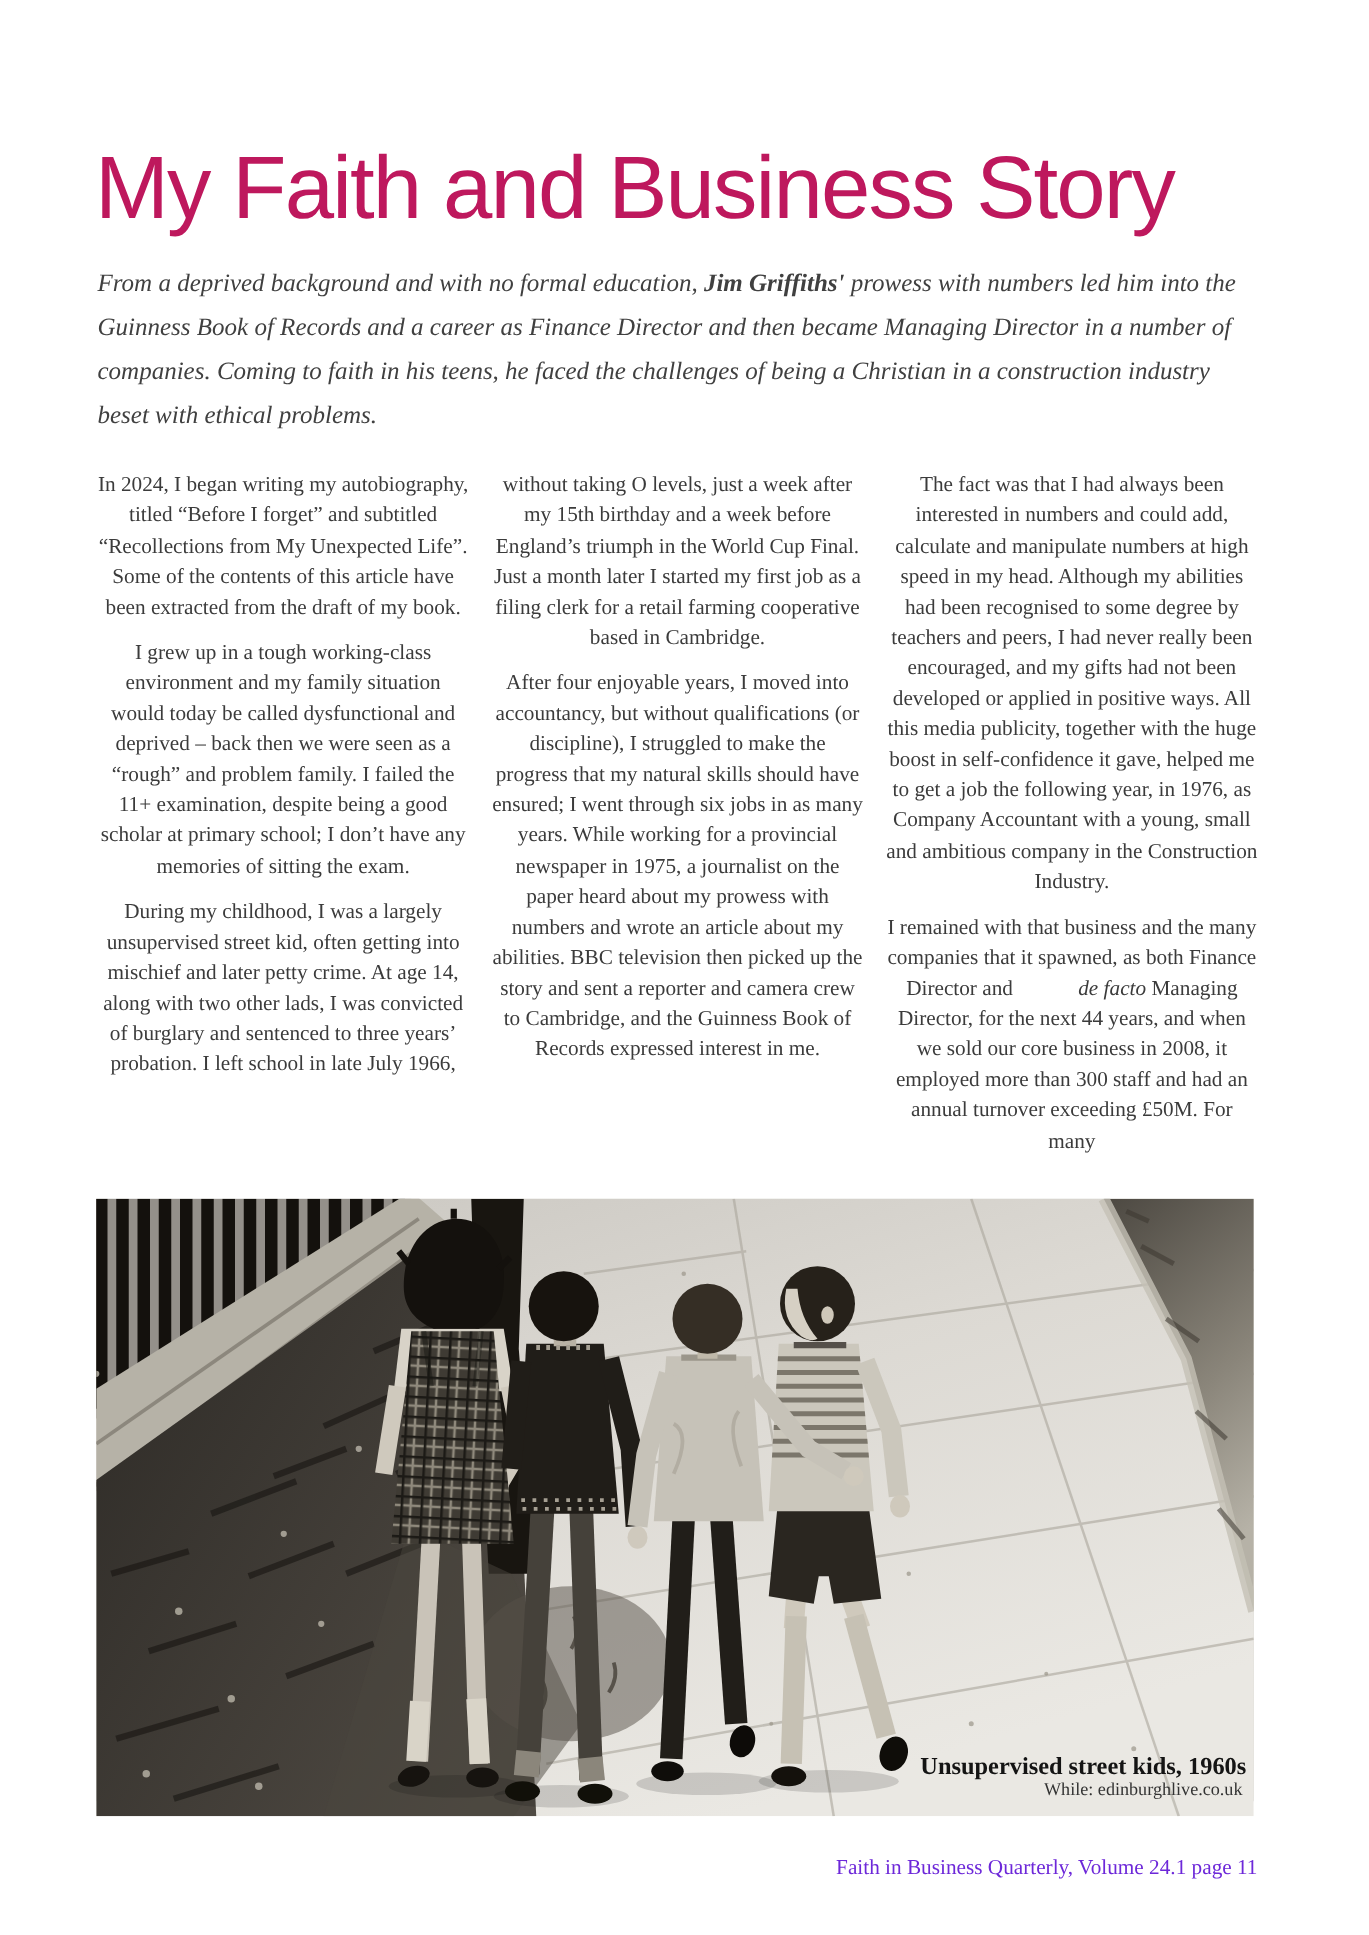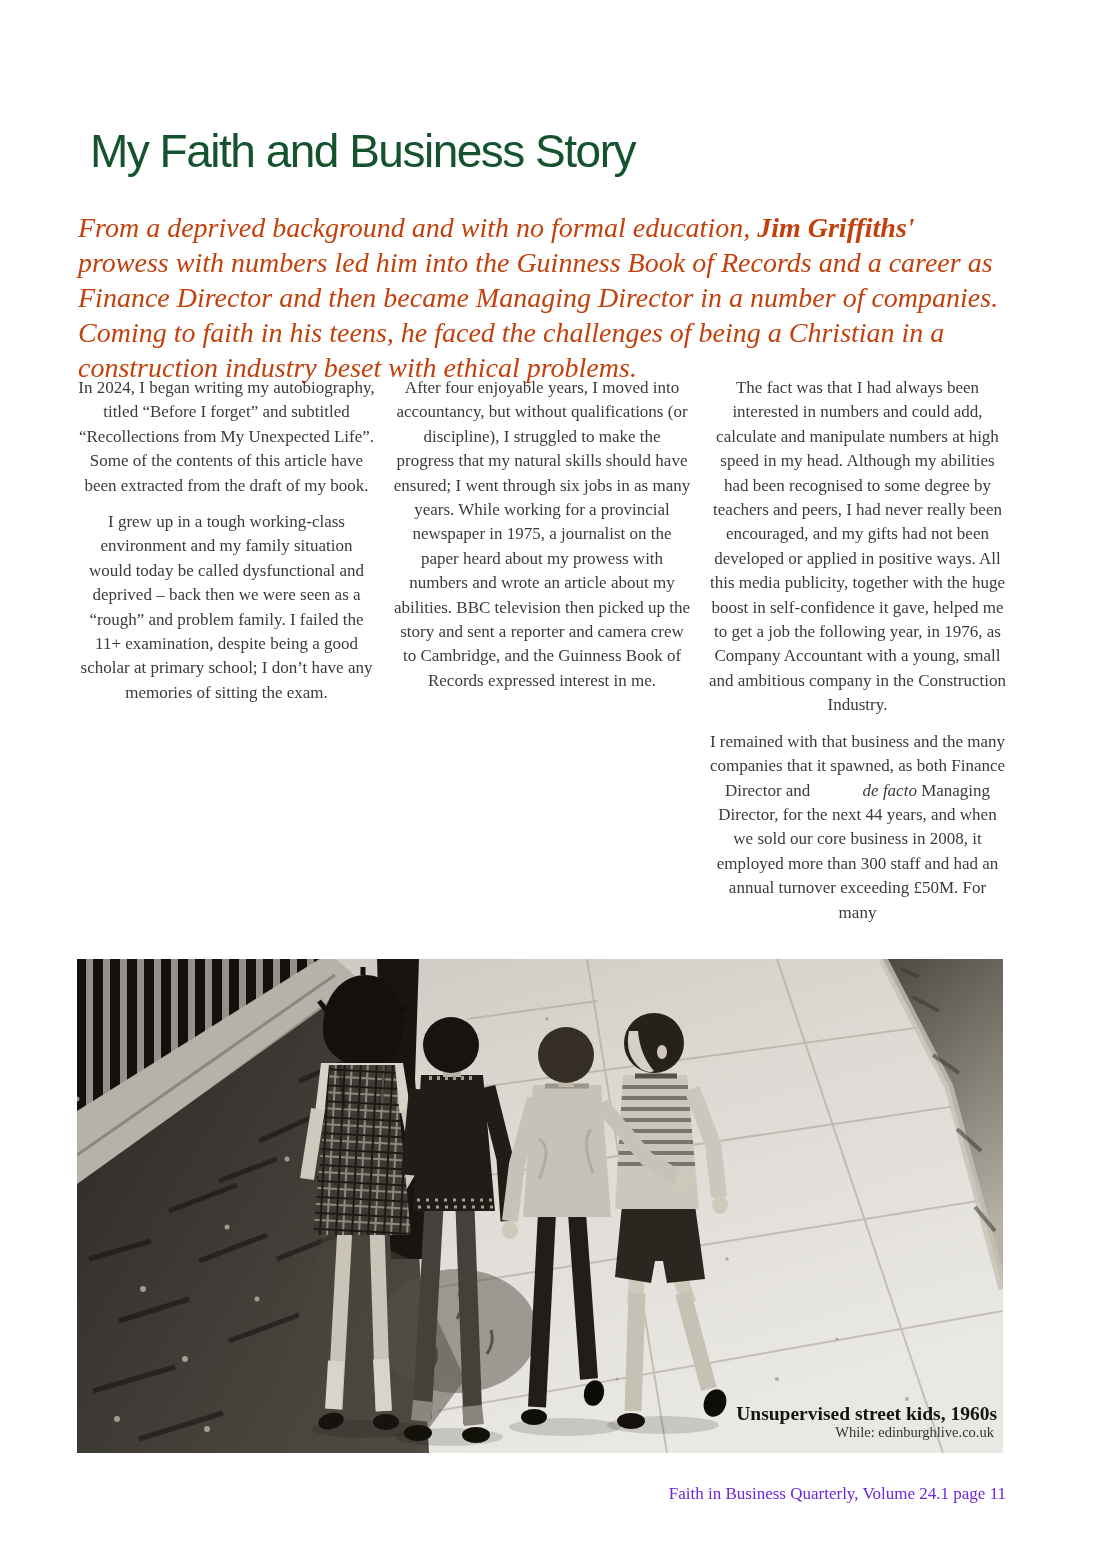--- a/index.html
+++ b/index.html
@@ -7,34 +7,34 @@
   .page {
     position:relative;
     width:1095px; height:1548px;
     margin:0 auto;
     background:#ffffff;
     overflow:hidden;
     font-family:"Liberation Serif", serif;
   }
   .page-title {
     position:absolute; left:76px; top:112px;
-    margin:14px; width:940px;
+    margin:0; width:940px;
     font-family:"Liberation Sans", sans-serif;
     font-weight:400;
-    font-size:46px; line-height:1.1;
+    font-size:71px; line-height:1.1;
     letter-spacing:-1.5px;
-    color:#14532d;
+    color:#be185d;
     white-space:nowrap;
   }
   .intro {
     position:absolute; left:78px; top:210px;
     margin:0; width:932px;
     font-style:italic;
-    font-size:28px; line-height:35px;
-    color:#c2410c;
+    font-size:20px; line-height:35px;
+    color:#404040;
   }
   .intro .intro-bold { font-weight:700; }
   .columns {
     position:absolute; left:78px; top:376px;
     width:928px;
     display:flex; justify-content:space-between;
   }
   .col { width:297px; }
   .col p {
     margin:0 0 12px 0;
@@ -72,22 +72,24 @@
 <div class="page">
 
   <h1 class="page-title">My Faith and Business Story</h1>
 
   <p class="intro"><span>From a deprived background and with no formal education, </span><span class="intro-bold">Jim Griffiths'</span><span> prowess with numbers led him into the Guinness Book of Records and a career as Finance Director and then became Managing Director in a number of companies. Coming to faith in his teens, he faced the challenges of being a Christian in a construction industry beset with ethical problems.</span></p>
 
   <div class="columns">
     <div class="col">
       <p>In 2024, I began writing my autobiography, titled “Before I forget” and subtitled “Recollections from My Unexpected Life”. Some of the contents of this article have been extracted from the draft of my book.</p>
       <p>I grew up in a tough working-class environment and my family situation would today be called dysfunctional and deprived – back then we were seen as a “rough” and problem family. I failed the 11+ examination, despite being a good scholar at primary school; I don’t have any memories of sitting the exam.</p>
+      <p>During my childhood, I was a largely unsupervised street kid, often getting into mischief and later petty crime. At age 14, along with two other lads, I was convicted of burglary and sentenced to three years’ probation. I left school in late July 1966,</p>
     </div>
     <div class="col">
+      <p>without taking O levels, just a week after my 15th birthday and a week before England’s triumph in the World Cup Final. Just a month later I started my first job as a filing clerk for a retail farming cooperative based in Cambridge.</p>
       <p>After four enjoyable years, I moved into accountancy, but without qualifications (or discipline), I struggled to make the progress that my natural skills should have ensured; I went through six jobs in as many years. While working for a provincial newspaper in 1975, a journalist on the paper heard about my prowess with numbers and wrote an article about my abilities. BBC television then picked up the story and sent a reporter and camera crew to Cambridge, and the Guinness Book of Records expressed interest in me.</p>
     </div>
     <div class="col">
       <p>The fact was that I had always been interested in numbers and could add, calculate and manipulate numbers at high speed in my head. Although my abilities had been recognised to some degree by teachers and peers, I had never really been encouraged, and my gifts had not been developed or applied in positive ways. All this media publicity, together with the huge boost in self-confidence it gave, helped me to get a job the following year, in 1976, as Company Accountant with a young, small and ambitious company in the Construction Industry.</p>
       <p><span>I remained with that business and the many companies that it spawned, as both Finance Director and </span><span class="inline-italic">de facto</span><span> Managing Director, for the next 44 years, and when we sold our core business in 2008, it employed more than 300 staff and had an annual turnover exceeding £50M. For many</span></p>
     </div>
   </div>
 
   <figure class="photo">
     <svg viewBox="0 0 926 494" width="926" height="494" role="img">

